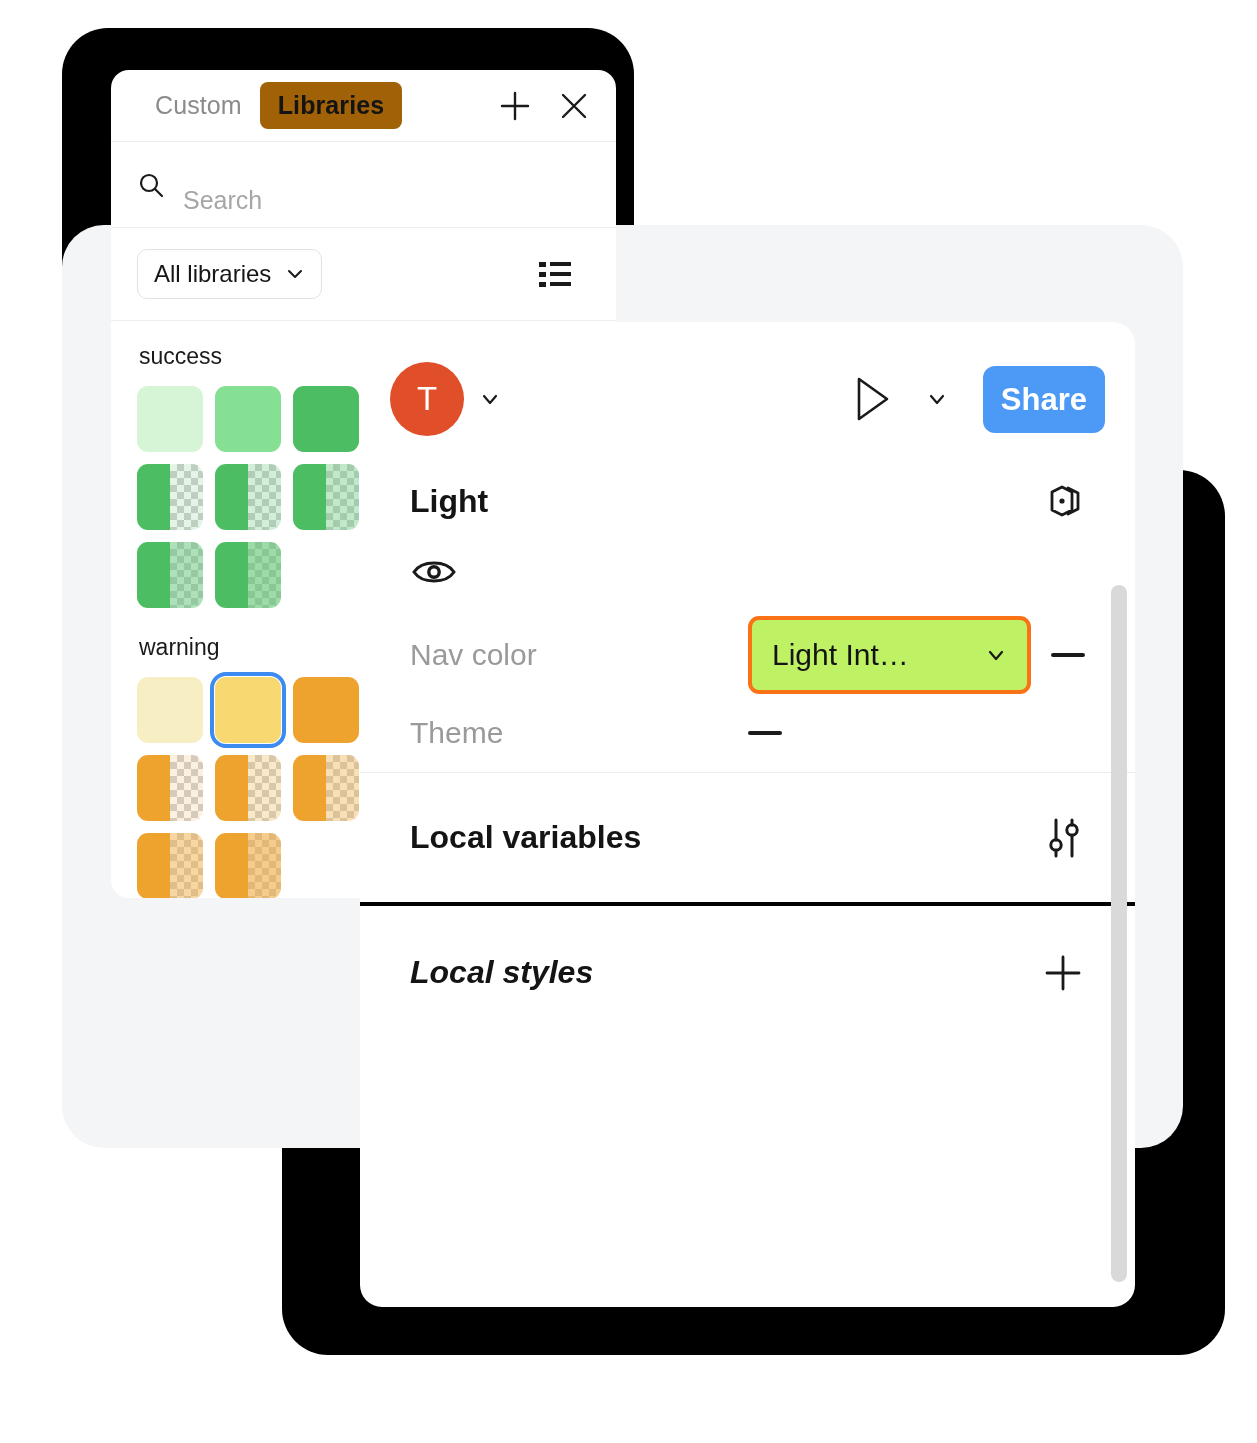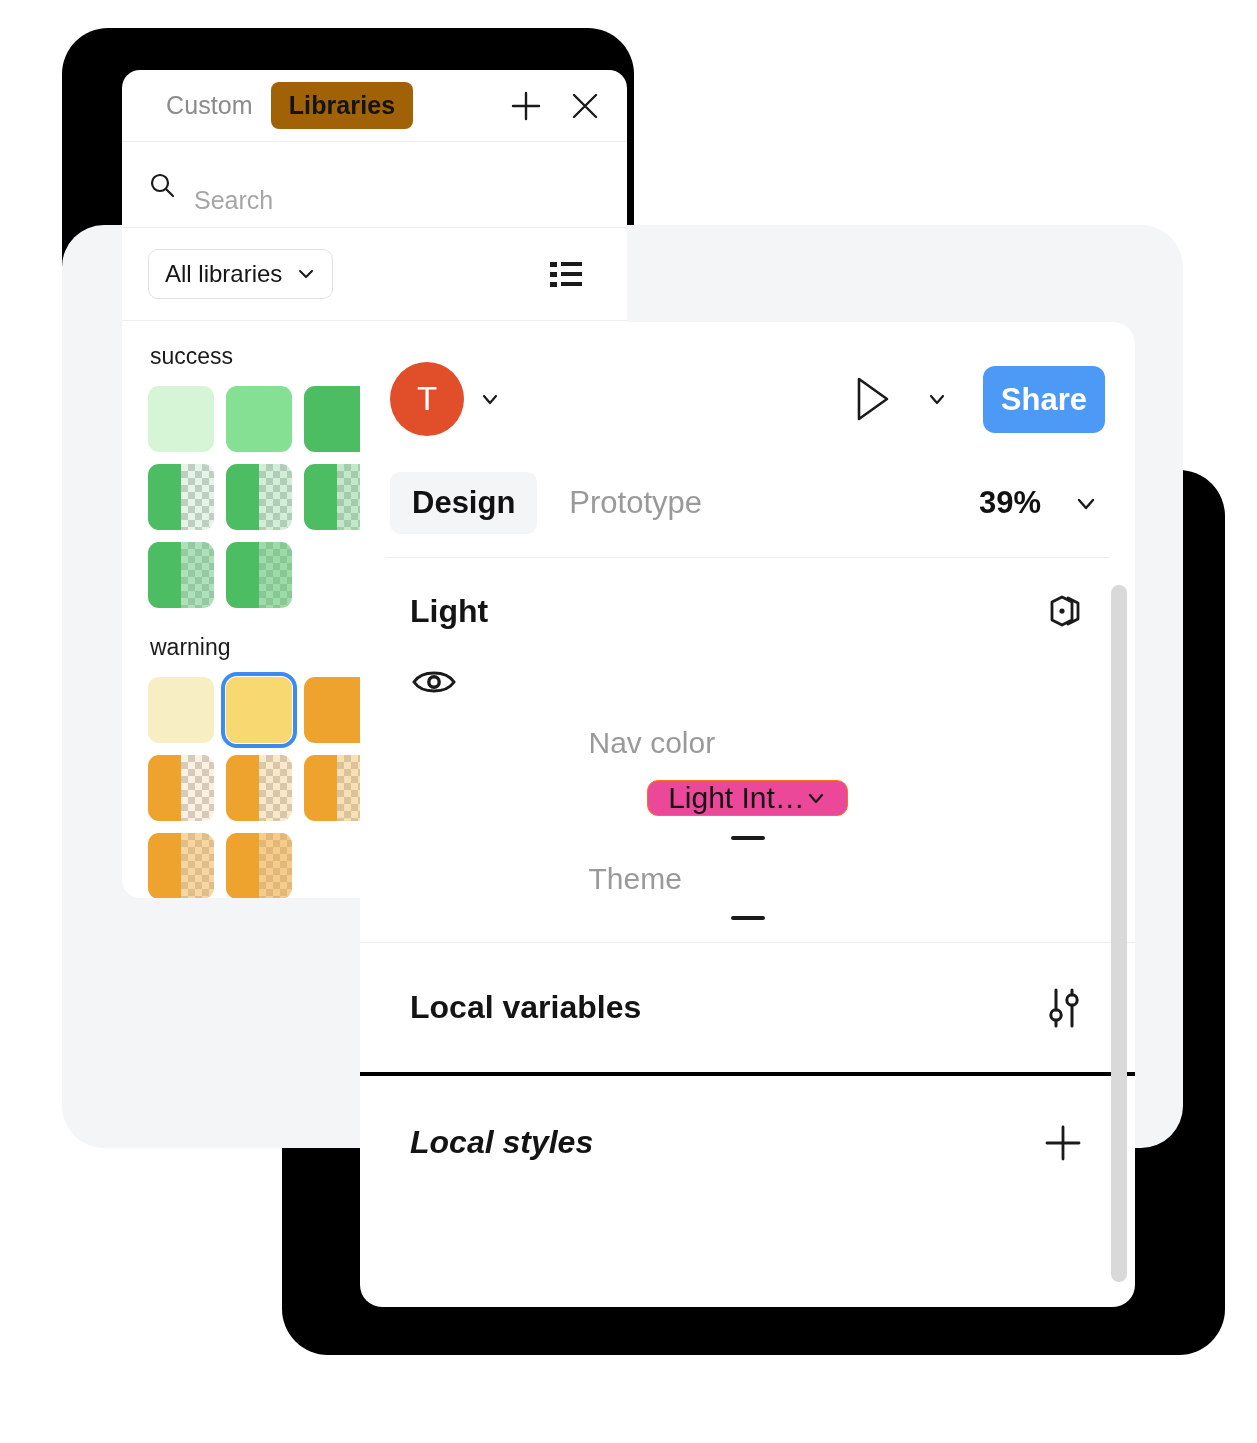--- a/index.html
+++ b/index.html
@@ -25,21 +25,21 @@
     position: absolute;
     left: 62px; top: 225px;
     width: 1121px; height: 923px;
     background: #f4f5f7;
     border-radius: 42px;
   }
 
   
   #libraries-panel {
     position: absolute;
-    left: 122px; top: 70px;
+    left: 111px; top: 70px;
     width: 505px; height: 828px;
     background: #ffffff;
     border-radius: 18px 18px 18px 18px;
     overflow: hidden;
   }
   .lib-tabs {
     height: 72px;
     display: flex; align-items: center;
     padding: 0 26px;
     border-bottom: 1px solid #ededed;
@@ -180,29 +180,28 @@
   }
   .color-hex { font-size: 30px; color: #141414; flex: 1; }
   .vdivider { width: 1px; height: 48px; background: #e0e1e3; }
   .opacity-val { font-size: 30px; color: #141414; padding-left: 28px; }
   .opacity-pct { font-size: 27px; color: #a0a0a0; padding: 0 26px 0 16px; }
 
   .prop-row {
     display: flex; align-items: center;
     padding: 0 24px 22px 24px;
     gap: 20px;
-    flex-direction: column;
   }
   .prop-label { font-size: 30px; color: #9a9a9a; width: 318px; }
   .prop-select {
     flex: 1;
     display: flex; align-items: center;
-    border: 1px solid #f97316; border-radius: 11px;
+    border: 4px solid #f97316; border-radius: 11px;
     height: 78px; padding: 0 20px;
-    background: #ec4899;
+    background: #bef264;
   }
   .prop-select .val { font-size: 30px; color: #141414; flex: 1; }
   .dash { width: 34px; height: 4px; background: #1a1a1a; border-radius: 2px; }
 
   .list-section {
     padding: 0 50px;
     height: 133px;
     display: flex; align-items: center;
     border-bottom: 4px solid #000000;
   }
@@ -387,31 +386,20 @@
             </svg>
         </span>
         <span style="margin-right:20px;">
           <svg width="24" height="24" viewBox="0 0 24 24">
               <path d="M6 9 L12 16 L18 9" stroke="#1a1a1a" stroke-width="2.2" fill="none" stroke-linecap="round" stroke-linejoin="round"></path>
             </svg>
         </span>
         <div class="share-btn">Share</div>
       </div>
 
-      <div class="dp-row2">
-        <div class="dp-tab active">Design</div>
-        <div class="dp-tab">Prototype</div>
-        <div class="dp-row2-spacer"></div>
-        <div class="zoom-val">39%</div>
-        <span style="margin-left:22px;margin-right:6px;">
-          <svg width="26" height="26" viewBox="0 0 26 26">
-              <path d="M6 10 L13 18 L20 10" stroke="#1a1a1a" stroke-width="2.4" fill="none" stroke-linecap="round" stroke-linejoin="round"></path>
-            </svg>
-        </span>
-      </div>
     </div>
 
     <div class="dp-section">
       <div class="sec-head">
         <div class="sec-title">Light</div>
         <div class="sec-head-spacer"></div>
         <span>
           <svg width="44" height="44" viewBox="0 0 44 44">
             <path d="M11 13 L21 8 L31 13 L31 31 L21 36 L11 31 Z" stroke="#1a1a1a" stroke-width="2.8" fill="none" stroke-linejoin="round"></path>
             <circle cx="21" cy="22" r="2.6" fill="#1a1a1a"></circle>

